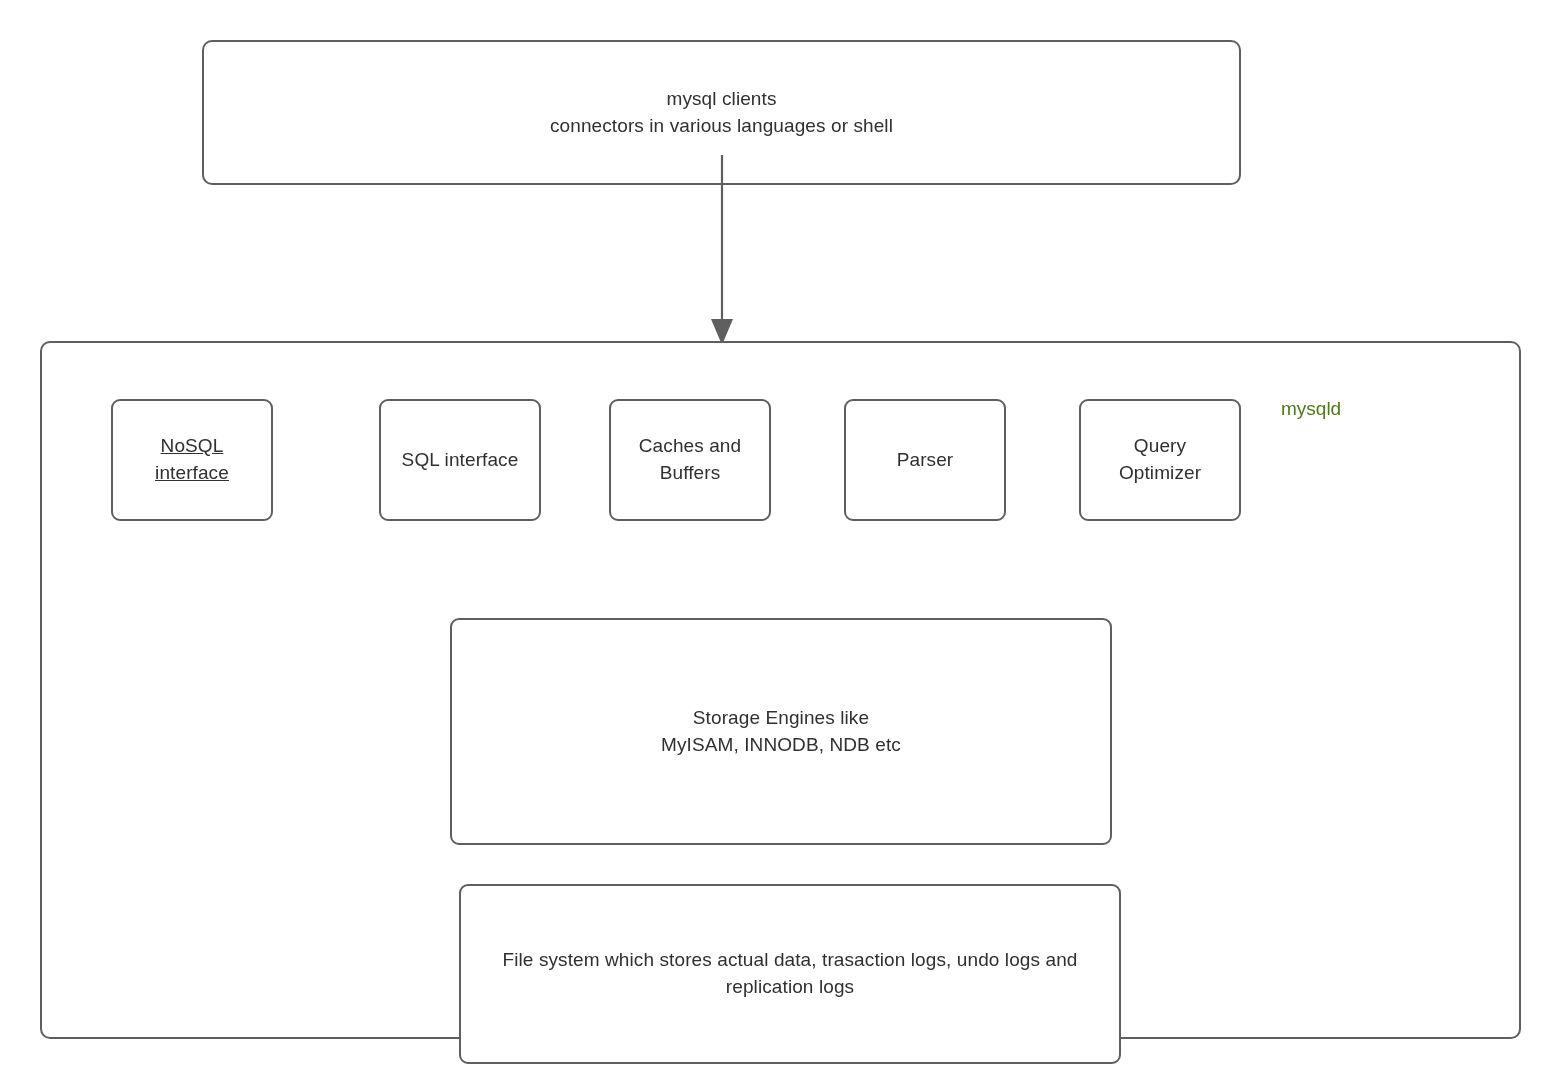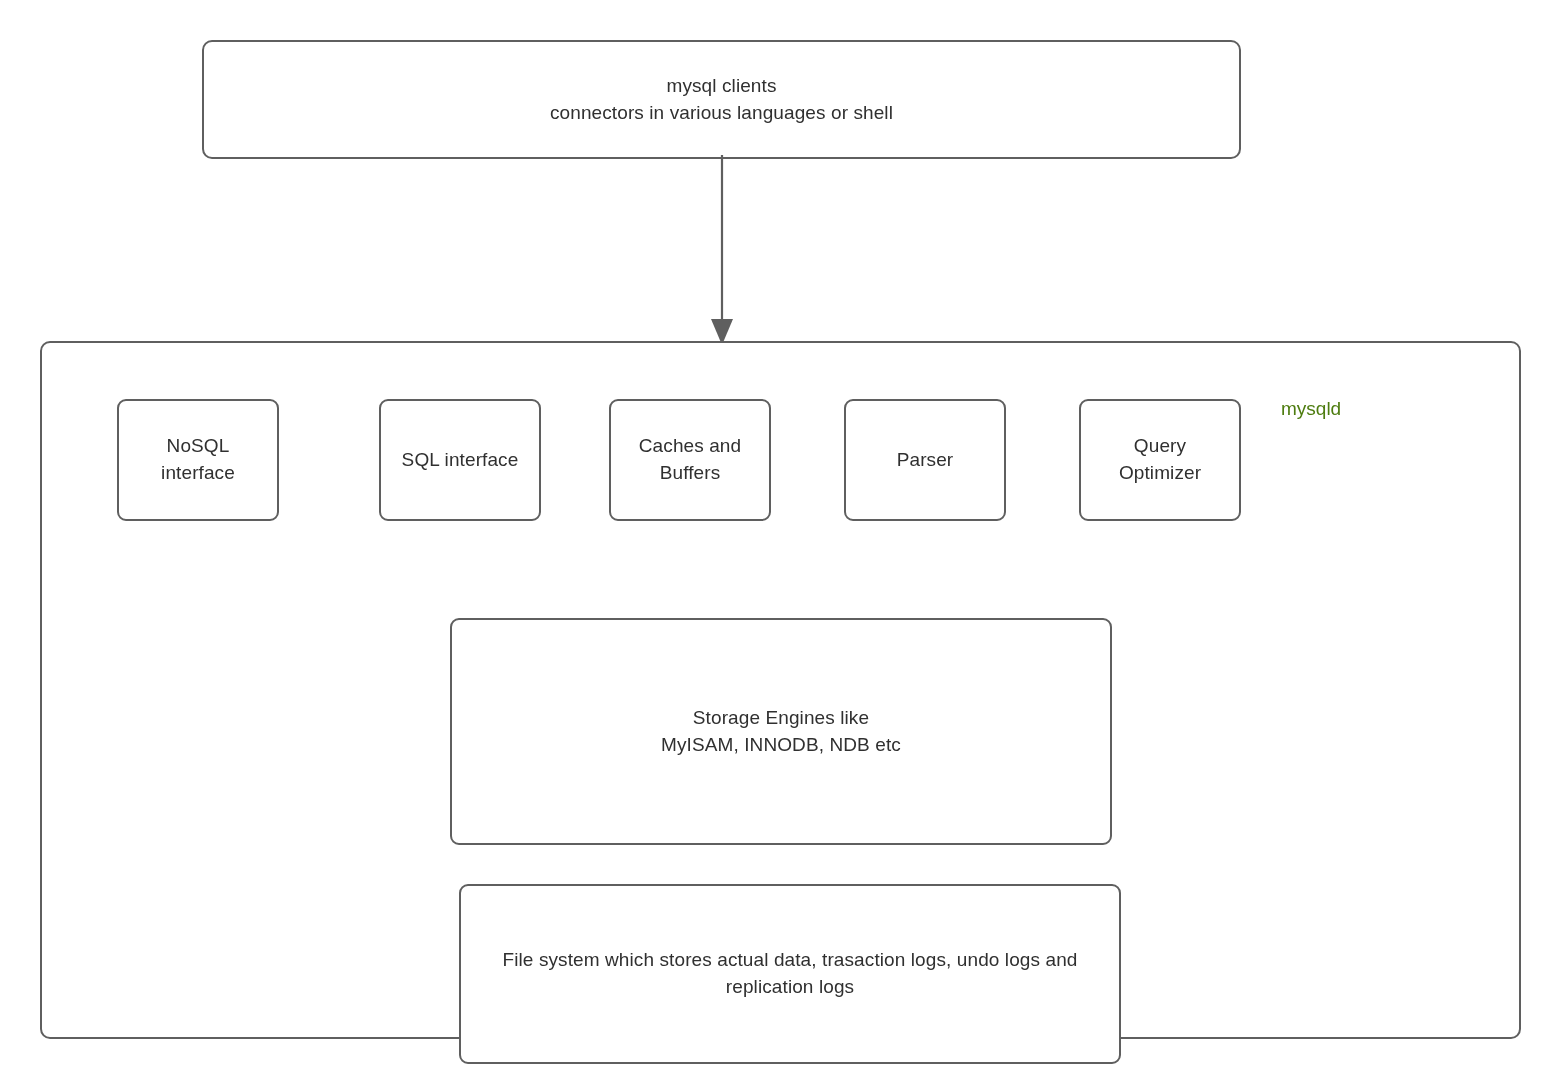--- a/index.html
+++ b/index.html
@@ -42,21 +42,21 @@
     display: block;
     white-space: pre-line;
     padding: 0 10px;
   }
 
   
   #clients-box {
     left: 202px;
     top: 40px;
     width: 1039px;
-    height: 119px;
+    height: 145px;
     border-radius: 10px;
   }
 
   
   #mysqld-container {
     position: absolute;
     left: 40px;
     top: 341px;
     width: 1481px;
     height: 698px;
@@ -77,21 +77,21 @@
     text-align: left;
   }
 
   
   .component {
     top: 399px;
     width: 162px;
     height: 122px;
     font-size: 19px;
   }
-  .component.c0 { left: 117px; }
+  .component.c0 { left: 111px; text-decoration: underline; }
   .component.c1 { left: 379px; }
   .component.c2 { left: 609px; }
   .component.c3 { left: 844px; }
   .component.c4 { left: 1079px; }
 
   
   #storage-box {
     left: 450px;
     top: 618px;
     width: 662px;

